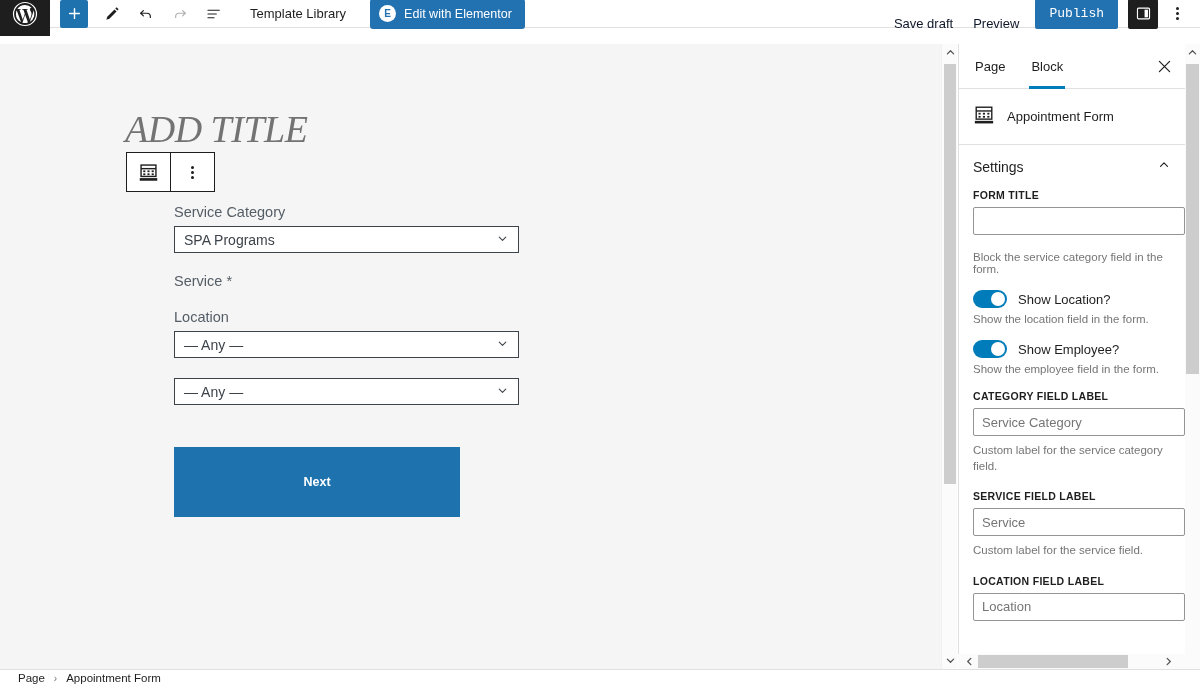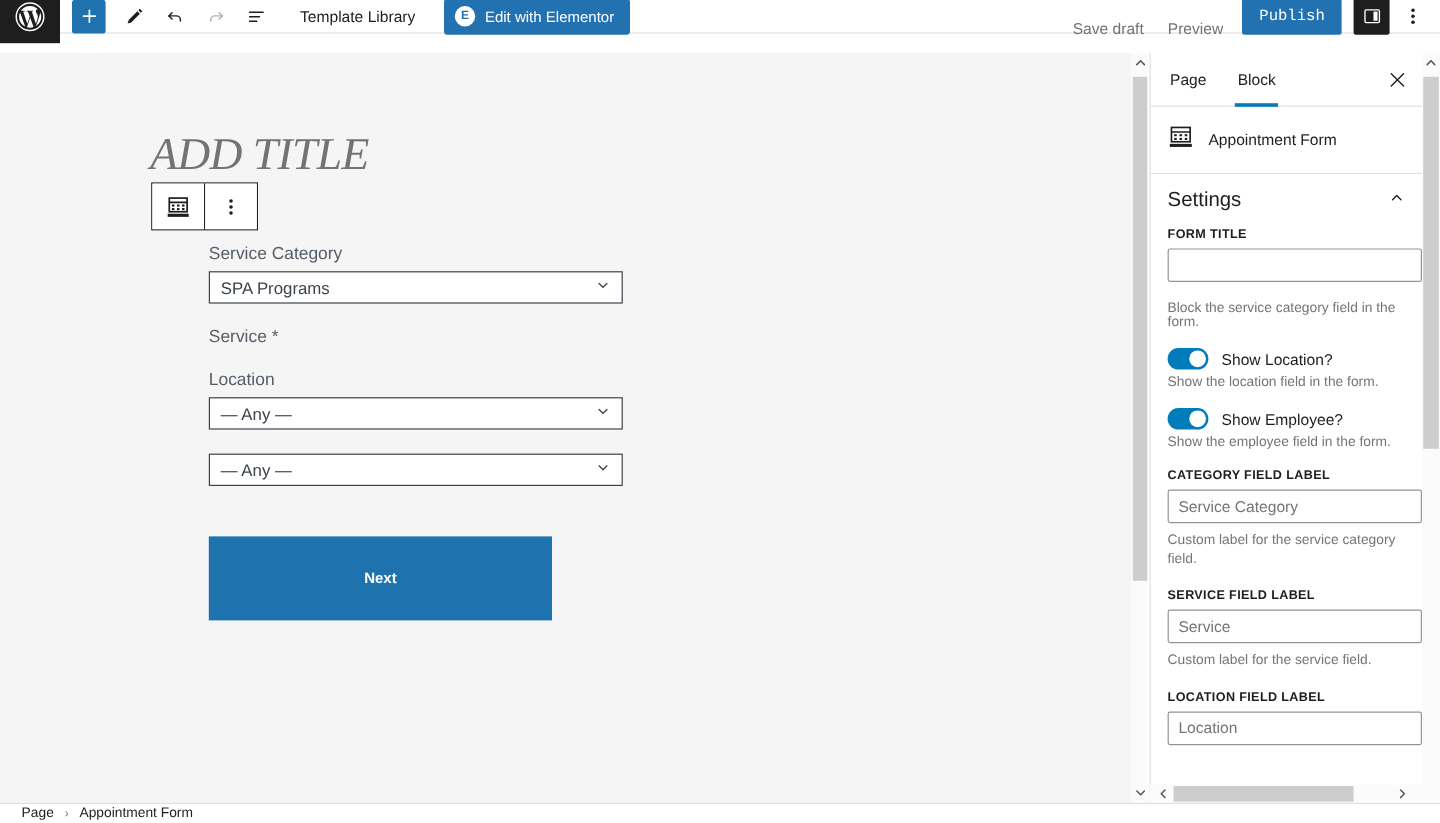--- a/index.html
+++ b/index.html
@@ -60,21 +60,21 @@
     display: flex; align-items: center; justify-content: center;
     font-size: 10px; font-weight: bold;
     flex: 0 0 17px;
   }
 
   .tb-right {
     margin-left: auto; display: flex; align-items: center;
     padding-right: 8px; gap: 0;
   }
   .link-btn {
-    color: #737373; font-size: 13px;
+    color: #0f172a; font-size: 13px;
     background: none; border: none; cursor: pointer;
     padding: 6px 10px;
     font-family: "Liberation Sans", sans-serif;
     margin-top: 20px;
   }
   .publish-btn {
     background: #2271b1; color: #ffffff;
     border: none; border-radius: 2px;
     height: 30px; padding: 0 14px;
     font-size: 13px; cursor: pointer; margin-left: 6px;
@@ -232,21 +232,21 @@
     display: flex; align-items: center;
     padding: 0 14px; gap: 12px;
   }
   .sb-blockname { font-size: 13px; color: #1e1e1e; }
 
   .sb-section-head {
     height: 44px; display: flex; align-items: center;
     justify-content: space-between;
     padding: 0 14px; cursor: pointer;
   }
-  .sb-section-title { font-size: 17px; color: #1e1e1e; }
+  .sb-section-title { font-size: 14px; color: #1e1e1e; }
 
   .sb-body { padding: 0 14px 14px 14px; }
   .sb-uplabel {
     font-size: 10.5px; font-weight: bold;
     letter-spacing: .3px; color: #1e1e1e;
     text-transform: uppercase;
     margin-bottom: 6px; display: block;
   }
   .sb-input {
     width: 212px; height: 28px;

